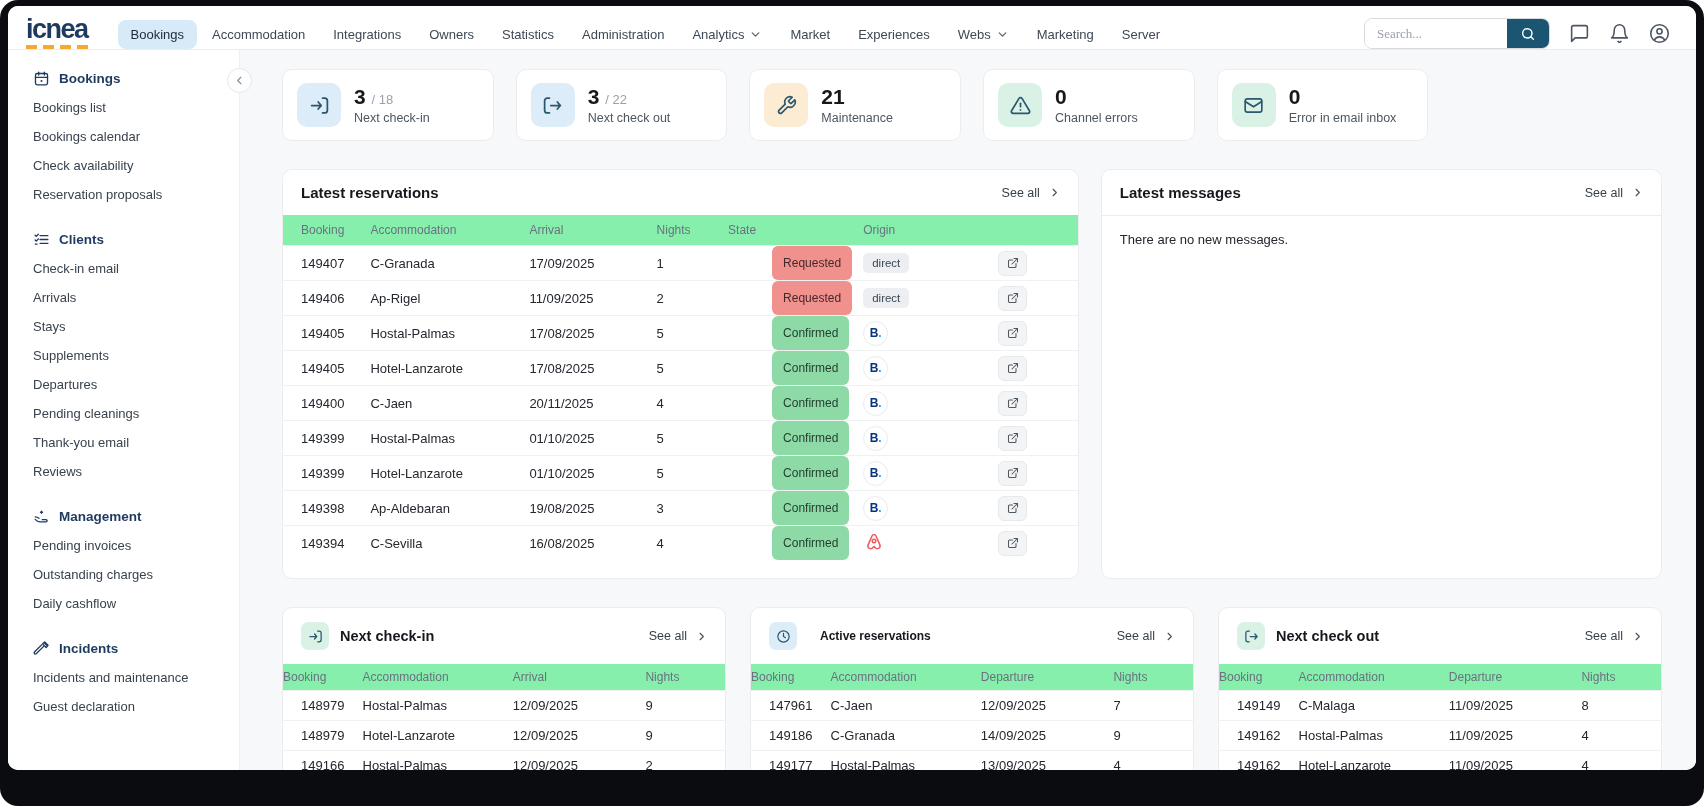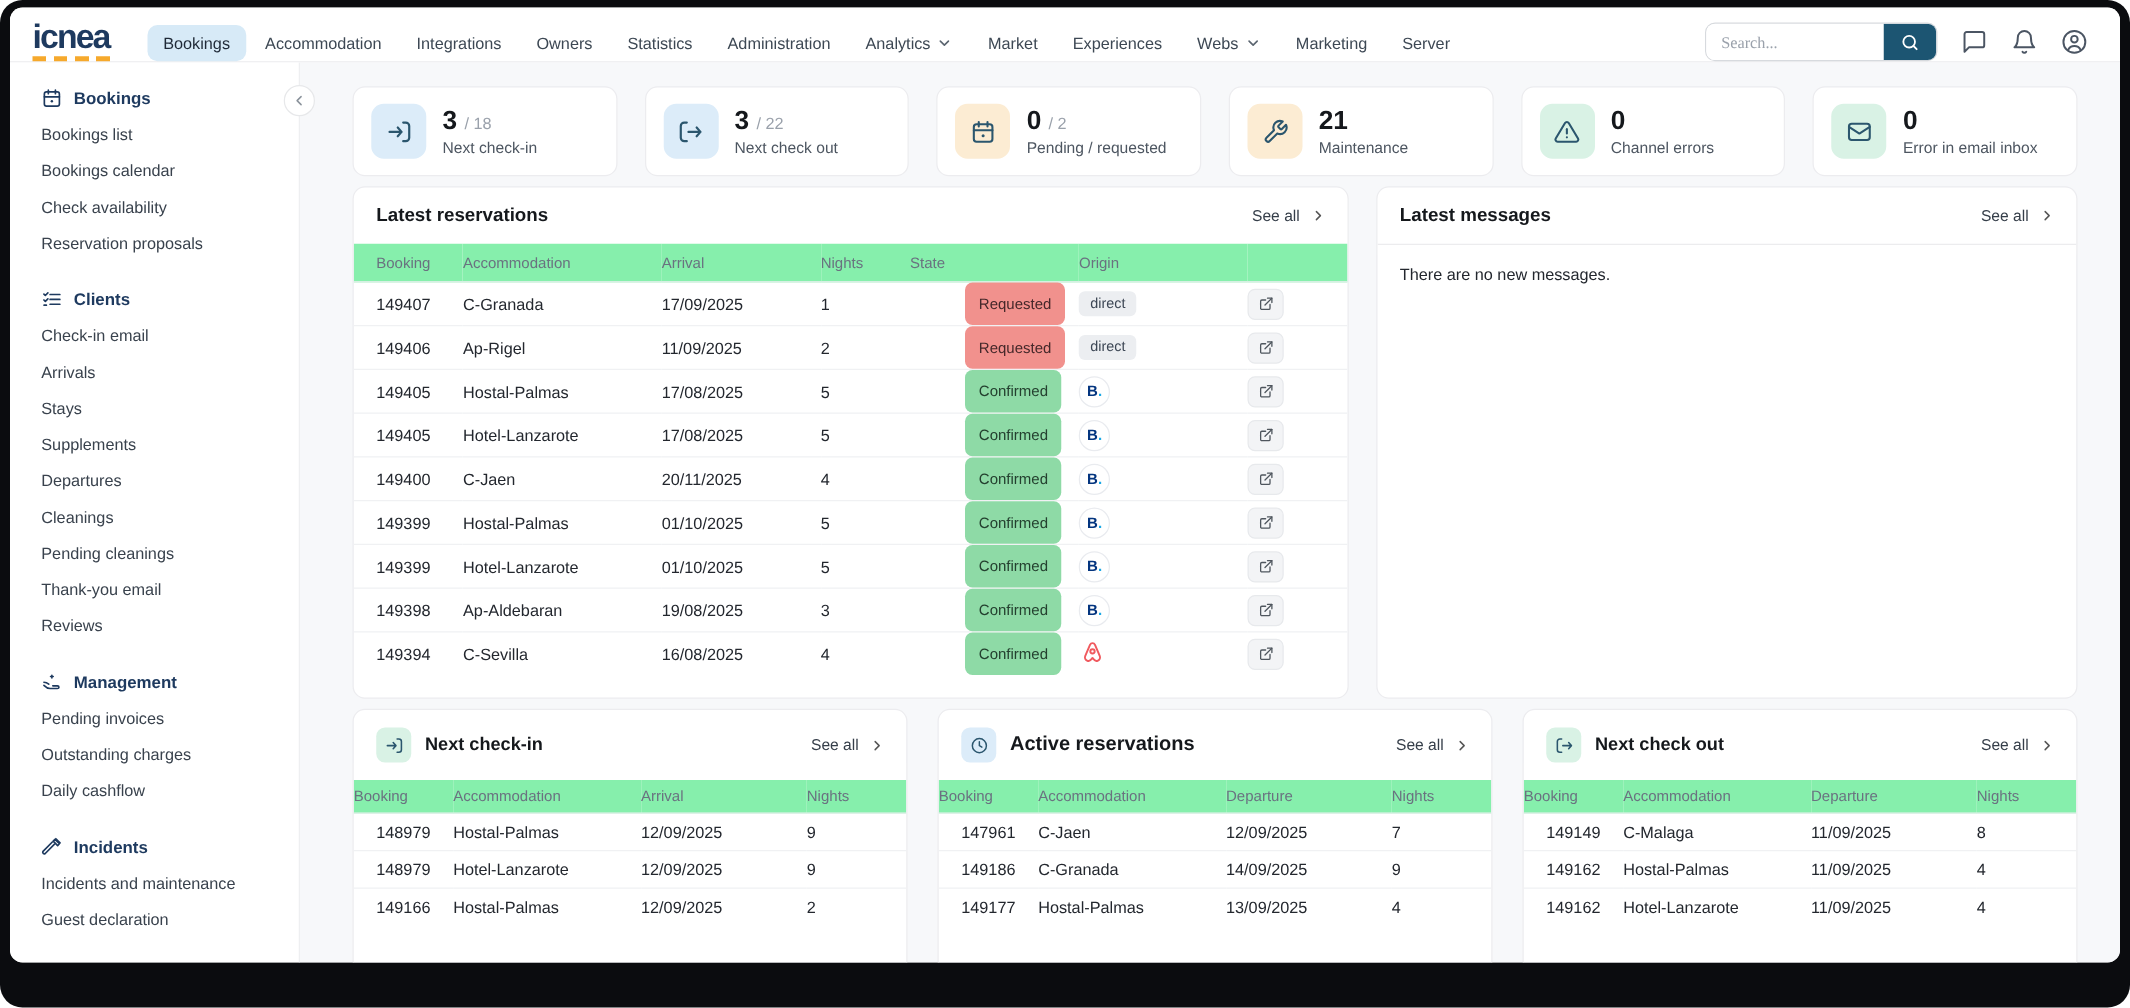--- a/index.html
+++ b/index.html
@@ -34,21 +34,21 @@
   .collapse-btn { position:absolute; right:-13px; top:18px; width:25px; height:25px; border-radius:50%;
                   background:#fff; border:1px solid #e7e8ea; color:#8a929b; font-size:12px;
                   display:flex; align-items:center; justify-content:center; cursor:pointer; z-index:5; }
   .side-section { margin-bottom:22px; }
   .side-head { display:flex; align-items:center; gap:9px; color:var(--navy); font-weight:700;
                font-size:13.5px; margin-bottom:6px; }
   .side-head .ico { width:17px; height:17px; }
   .side-item { padding:7px 0; font-size:13px; color:#39424d; cursor:pointer; }
 
   .main { flex:1; background:#f7f8fa; padding:19px 34px 0 42px; overflow:hidden;
-          display:flex; flex-direction:column; gap:8px; min-width:0; }
+          display:flex; flex-direction:column; gap:28px; min-width:0; }
 
   
   .cards { display:grid; grid-template-columns:repeat(6,1fr); gap:22px; flex:0 0 auto; }
   .card { background:#fff; border:1px solid #ececef; border-radius:10px; padding:13px 14px;
           display:flex; align-items:center; gap:13px; }
   .tile { width:44px; height:44px; border-radius:10px; display:flex; align-items:center;
           justify-content:center; color:var(--iconink); flex:0 0 44px; }
   .tile .ico { width:21px; height:21px; }
   .tile.blue { background:var(--tileblue); } .tile.orange { background:var(--tileorange); }
   .tile.green { background:var(--tilegreen); }
@@ -219,21 +219,20 @@
                     <path d="M3.2 18.5h2.6"></path>
                   </svg>
                 </span>
                 <span>Clients</span>
               </div>
               <div class="side-item">Check-in email</div>
               <div class="side-item">Arrivals</div>
               <div class="side-item">Stays</div>
               <div class="side-item">Supplements</div>
               <div class="side-item">Departures</div>
-              <div class="side-item">Cleanings</div>
               <div class="side-item">Pending cleanings</div>
               <div class="side-item">Thank-you email</div>
               <div class="side-item">Reviews</div>
             </div>
             <div class="side-section">
               <div class="side-head">
                 <span class="ico">
                   <svg viewBox="0 0 24 24" fill="none" stroke="currentColor" stroke-width="1.8" stroke-linecap="round" stroke-linejoin="round">
                     <path d="M3 16c2.5 2.6 4.6 3.5 7 3.5h8.2c1 0 1.8-.7 1.8-1.5s-.8-1.5-1.8-1.5H13"></path>
                     <path d="M3 12.5c2 0 3.8.7 5.5 2.1"></path>
@@ -285,35 +284,20 @@
                 <span class="ico">
                   <svg viewBox="0 0 24 24" fill="none" stroke="currentColor" stroke-width="2" stroke-linecap="round" stroke-linejoin="round">
                     <path d="M8.5 3.5H6.2A3.2 3.2 0 0 0 3 6.7v10.6a3.2 3.2 0 0 0 3.2 3.2h2.3"></path>
                     <path d="M10 12h11M17.5 8l3.5 4-3.5 4"></path>
                   </svg>
                 </span>
               </div>
               <div>
                 <div class="val"><span>3</span> <span class="tot">/ 22</span></div>
                 <div class="lbl">Next check out</div>
-              </div>
-            </div>
-            <div class="card">
-              <div class="tile orange">
-                <span class="ico">
-                  <svg viewBox="0 0 24 24" fill="none" stroke="currentColor" stroke-width="1.9" stroke-linecap="round">
-                    <rect x="3.5" y="5" width="17" height="16" rx="2.5"></rect>
-                    <path d="M8 3v4M16 3v4M3.5 10.5h17"></path>
-                    <circle cx="12" cy="15.5" r="1.4" fill="currentColor" stroke="none"></circle>
-                  </svg>
-                </span>
-              </div>
-              <div>
-                <div class="val"><span>0</span> <span class="tot">/ 2</span></div>
-                <div class="lbl">Pending / requested</div>
               </div>
             </div>
             <div class="card">
               <div class="tile orange">
                 <span class="ico">
                   <svg viewBox="0 0 24 24" fill="none" stroke="currentColor" stroke-width="1.9" stroke-linecap="round" stroke-linejoin="round">
                     <path d="M14.7 6.3a1 1 0 0 0 0 1.4l1.6 1.6a1 1 0 0 0 1.4 0l3.77-3.77a6 6 0 0 1-7.94 7.94l-6.91 6.91a2.12 2.12 0 0 1-3-3l6.91-6.91a6 6 0 0 1 7.94-7.94l-3.76 3.76z"></path>
                   </svg>
                 </span>
               </div>
@@ -612,21 +596,21 @@
             <div class="panel">
               <div class="panel-head">
                 <span class="head-tile tile blue" style="width: 28px; height: 28px; flex: 0 0 28px;">
                   <span class="ico">
                     <svg viewBox="0 0 24 24" fill="none" stroke="currentColor" stroke-width="1.9" stroke-linecap="round">
                       <circle cx="12" cy="12" r="9"></circle>
                       <path d="M12 7v5l3.2 2"></path>
                     </svg>
                   </span>
                 </span>
-                <span class="panel-title" style="font-size: 16px;">Active reservations</span>
+                <span class="panel-title" style="font-size: 12px; margin-left: 12px;">Active reservations</span>
                 <span class="see-all">
                   <span>See all</span>
                   <span class="ico">
                     <svg viewBox="0 0 24 24" fill="none" stroke="currentColor" stroke-width="2.6" stroke-linecap="round" stroke-linejoin="round">
                       <path d="m9 5 7 7-7 7"></path>
                     </svg>
                   </span>
                 </span>
               </div>
               <table class="bt">

